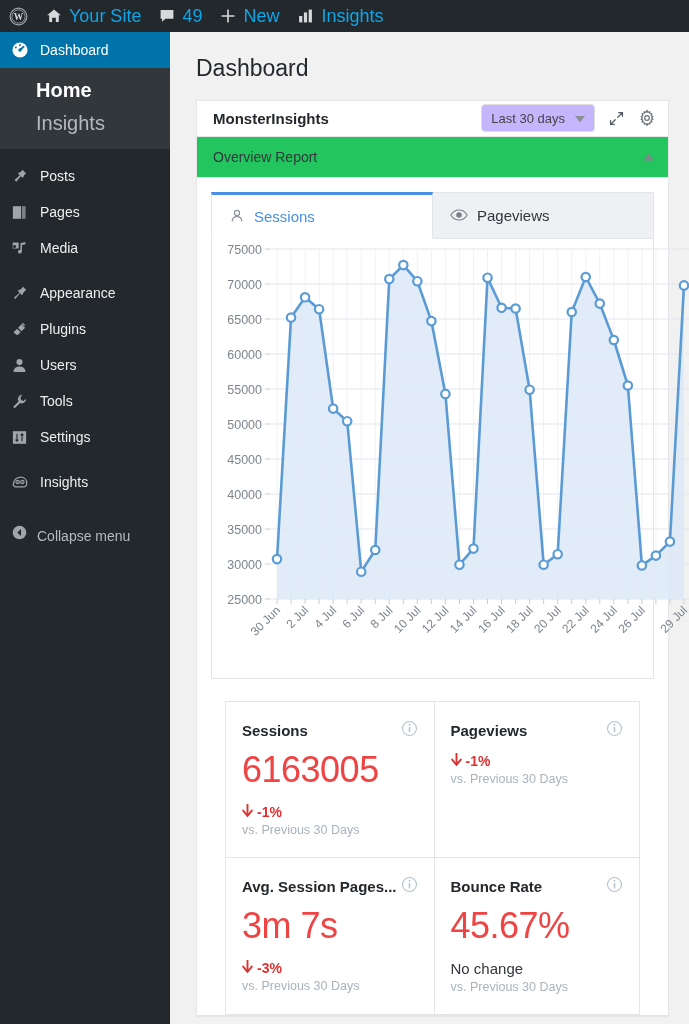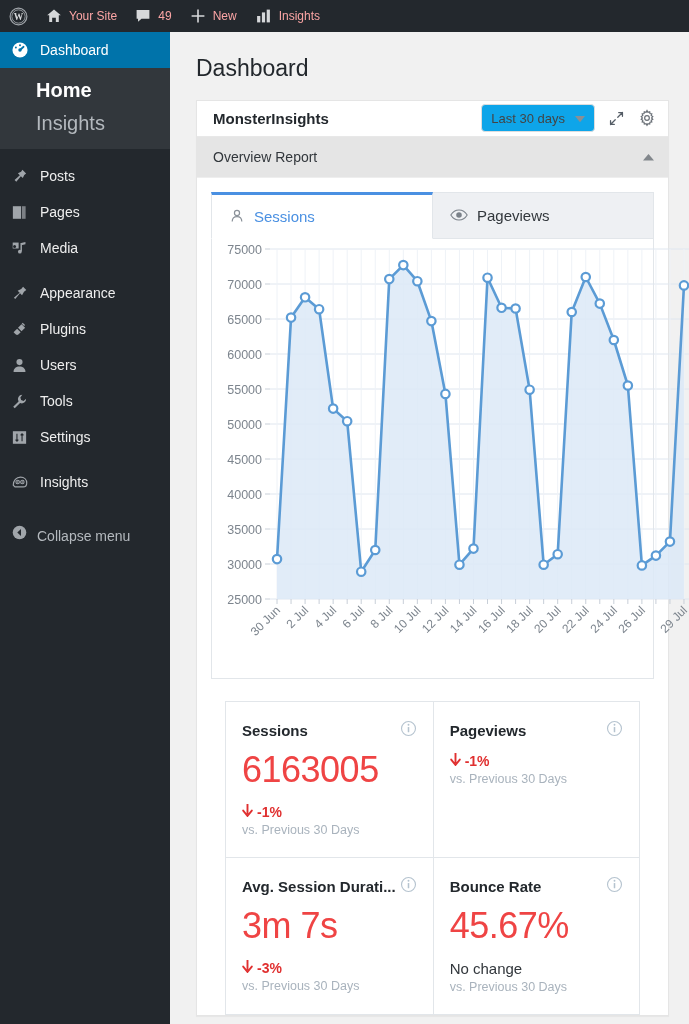--- a/index.html
+++ b/index.html
@@ -19,21 +19,21 @@
     color: #b4b9be;
     font-size: 13px;
     z-index: 50;
   }
   .ab-item {
     display: flex; align-items: center; gap: 7px;
     height: 32px; padding: 0 9px;
     color: #eee; white-space: nowrap;
   }
   .ab-item .glyph { display: inline-flex; align-items: center; justify-content: center; }
-  .ab-label { font-size: 12px; color: #fca5a5; }
+  .ab-label { font-size: 18px; color: #0ea5e9; }
 
   
   #sidebar {
     position: absolute; top: 32px; left: 0;
     width: 170px; height: 992px;
     background: #23282d;
     z-index: 40;
   }
   .menu-item {
     display: flex; align-items: center;
@@ -91,29 +91,29 @@
   .mi-header {
     display: flex; align-items: center;
     height: 36px; padding: 0 12px 0 16px;
     border-bottom: 1px solid #e8e8e8;
   }
   .mi-title { font-size: 15px; font-weight: bold; color: #23282d; flex: 1; }
   .date-select {
     display: flex; align-items: center; gap: 10px;
     border: 1px solid #ddd; border-radius: 4px;
     height: 28px; padding: 0 9px;
-    font-size: 13px; color: #444; background: #0ea5e9;
+    font-size: 13px; color: #444; background: #c4b5fd;
   }
   .hdr-icon { margin-left: 13px; color: #555d66; display: flex; align-items: center; }
 
   .report-bar {
     display: flex; align-items: center;
     height: 41px; padding: 0 14px 0 16px;
     border-bottom: 1px solid #eee;
-    background: #e5e5e5;
+    background: #22c55e;
   }
   .report-bar .rb-title { flex: 1; font-size: 14px; color: #32373c; }
   .caret-up { color: #82878c; font-size: 11px; }
 
   .report-body { padding: 14px 14px 0 14px; background: #fff; }
 
   
   .tabs { display: flex; height: 47px; }
   .tab {
     flex: 1;
@@ -619,21 +619,21 @@
                   <path d="M5.5 0 V9 M5.5 12 L1.2 6.6 M5.5 12 L9.8 6.6" stroke="#e03030" stroke-width="1.9" fill="none" stroke-linecap="round"></path>
                 </svg>
             </span>
             <span>-1%</span>
           </div>
           <div class="card-sub">vs. Previous 30 Days</div>
         </div>
 
         <div class="card">
           <div class="card-head">
-            <div class="card-title">Avg. Session Durati...</div>
+            <div class="card-title">Avg. Session Pages...</div>
             <span class="info-ico">
               <svg width="17" height="17" viewBox="0 0 20 20">
                   <circle cx="10" cy="10" r="8.2" fill="none" stroke="#b5c3cf" stroke-width="1.3"></circle>
                   <circle cx="10" cy="5.6" r="1.1" fill="#b5c3cf"></circle>
                   <rect x="9.1" y="8.2" width="1.8" height="6.3" rx="0.7" fill="#b5c3cf"></rect>
                 </svg>
             </span>
           </div>
           <div class="card-value">3m 7s</div>
           <div class="card-delta down">

